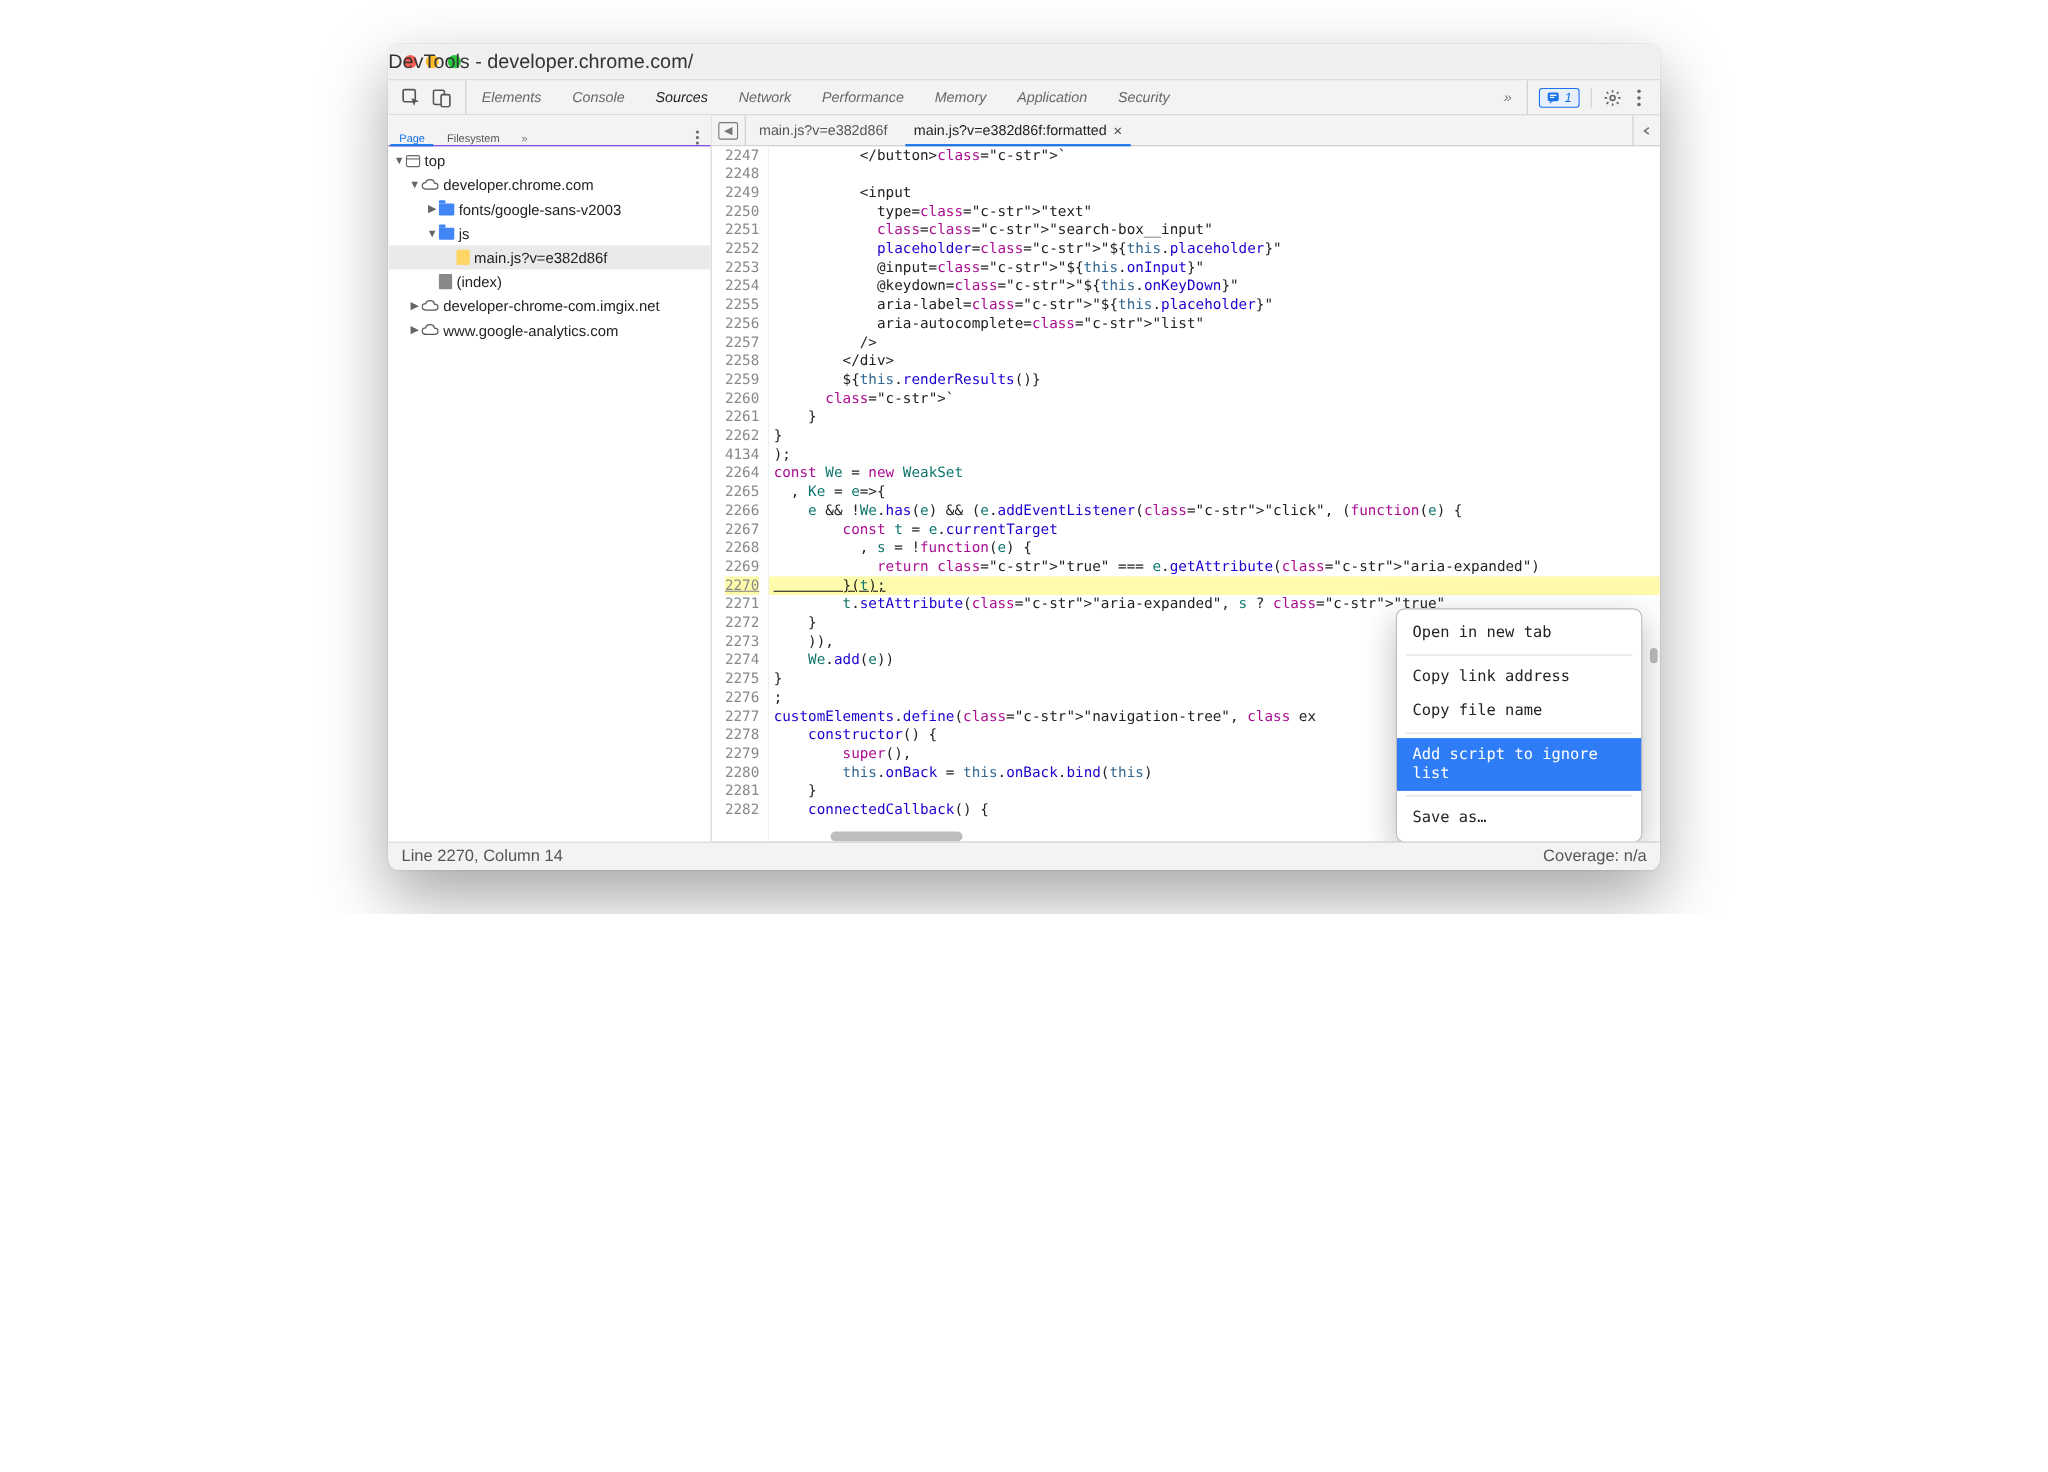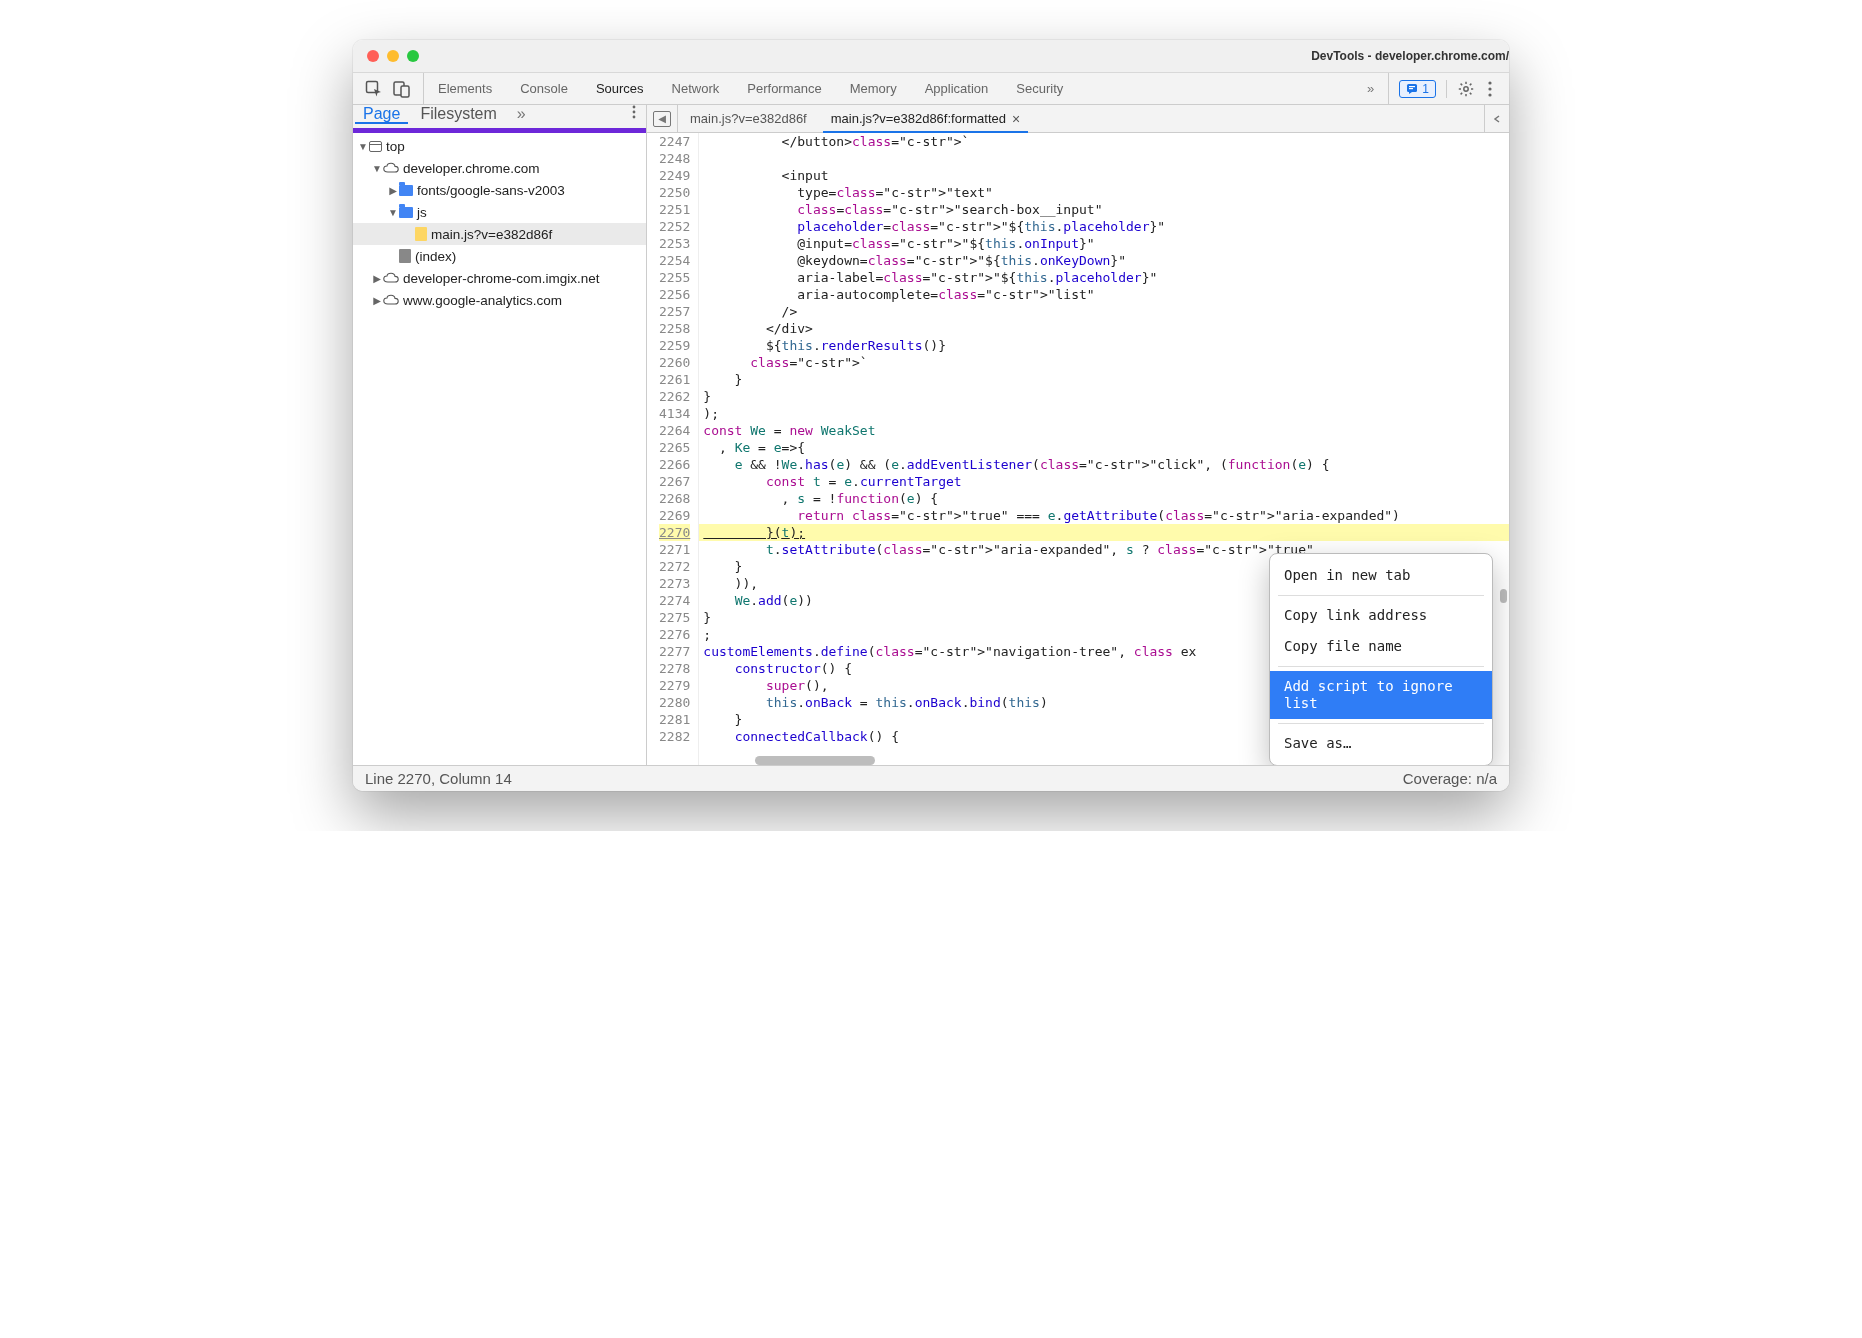--- a/index.html
+++ b/index.html
@@ -26,31 +26,32 @@
   display: flex;
   align-items: center;
   position: relative;
 }
 .traffic-lights { display: flex; gap: 8px; padding-left: 14px; }
 .tl { width: 12px; height: 12px; border-radius: 50%; }
 .tl.red { background: #ff5f57; }
 .tl.yellow { background: #febc2e; }
 .tl.green { background: #28c840; }
 .titlebar .title {
-  position: absolute; left: 0; right: 0; text-align: right;
-  font-size: 12px; color: #333; font-weight: 700; pointer-events: none;
+  position: absolute; left: 0; right: 0; text-align: left;
+  font-size: 18px; color: #333; font-weight: 400; pointer-events: none;
 }
 .toolbar {
   height: 32px;
   background: #f3f3f3;
   border-bottom: 1px solid #ccc;
   display: flex;
   align-items: stretch;
   font-size: 13px;
   color: #555;
+  font-style: italic;
 }
 .toolbar .left-icons {
   display: flex; align-items: center; gap: 10px; padding: 0 12px;
   border-right: 1px solid #ccc;
 }
 .icon-btn {
   width: 18px; height: 18px; display: inline-flex; align-items: center; justify-content: center;
   color: #555;
 }
 .tabs { display: flex; align-items: stretch; flex: 1; }
@@ -68,22 +69,22 @@
   display: flex; align-items: center; gap: 4px;
   border: 1px solid #1a73e8; border-radius: 3px; padding: 1px 6px;
   color: #1a73e8; font-size: 12px; background:#e8f0fe;
 }
 .content { display: flex; height: 660px; }
 .sidebar {
   width: 294px; border-right: 1px solid #ccc; display: flex; flex-direction: column;
   background: #fff;
 }
 .sidebar-header {
-  height: 28px; border-bottom: 5px solid #6d28d9; display: flex; align-items: flex-start;
-  font-size: 16px; color: #555; background:#f3f3f3;
+  height: 28px; border-bottom: 1px solid #6d28d9; display: flex; align-items: flex-end;
+  font-size: 10px; color: #555; background:#f3f3f3;
 }
 .sb-tab { padding: 0 10px; display: flex; align-items: center; position: relative;}
 .sb-tab.active { color: #1a73e8; }
 .sb-tab.active::after { content:""; position:absolute; bottom:-1px; left:2px; right:2px; height:2px; background:#1a73e8;}
 .sb-more { margin-left:auto; padding:0 10px; display:flex; align-items:center;}
 .tree { flex:1; overflow:auto; font-size:13.5px; color:#222; padding-top:2px;}
 .tree-row { display:flex; align-items:center; height:22px; padding-right:6px; white-space:nowrap;}
 .tree-row.selected { background:#eaeaea;}
 .tw { display:inline-block; width:12px; text-align:center; color:#666; font-size:10px;}
 .indent0{padding-left:4px}.indent1{padding-left:18px}.indent2{padding-left:34px}.indent3{padding-left:50px}

